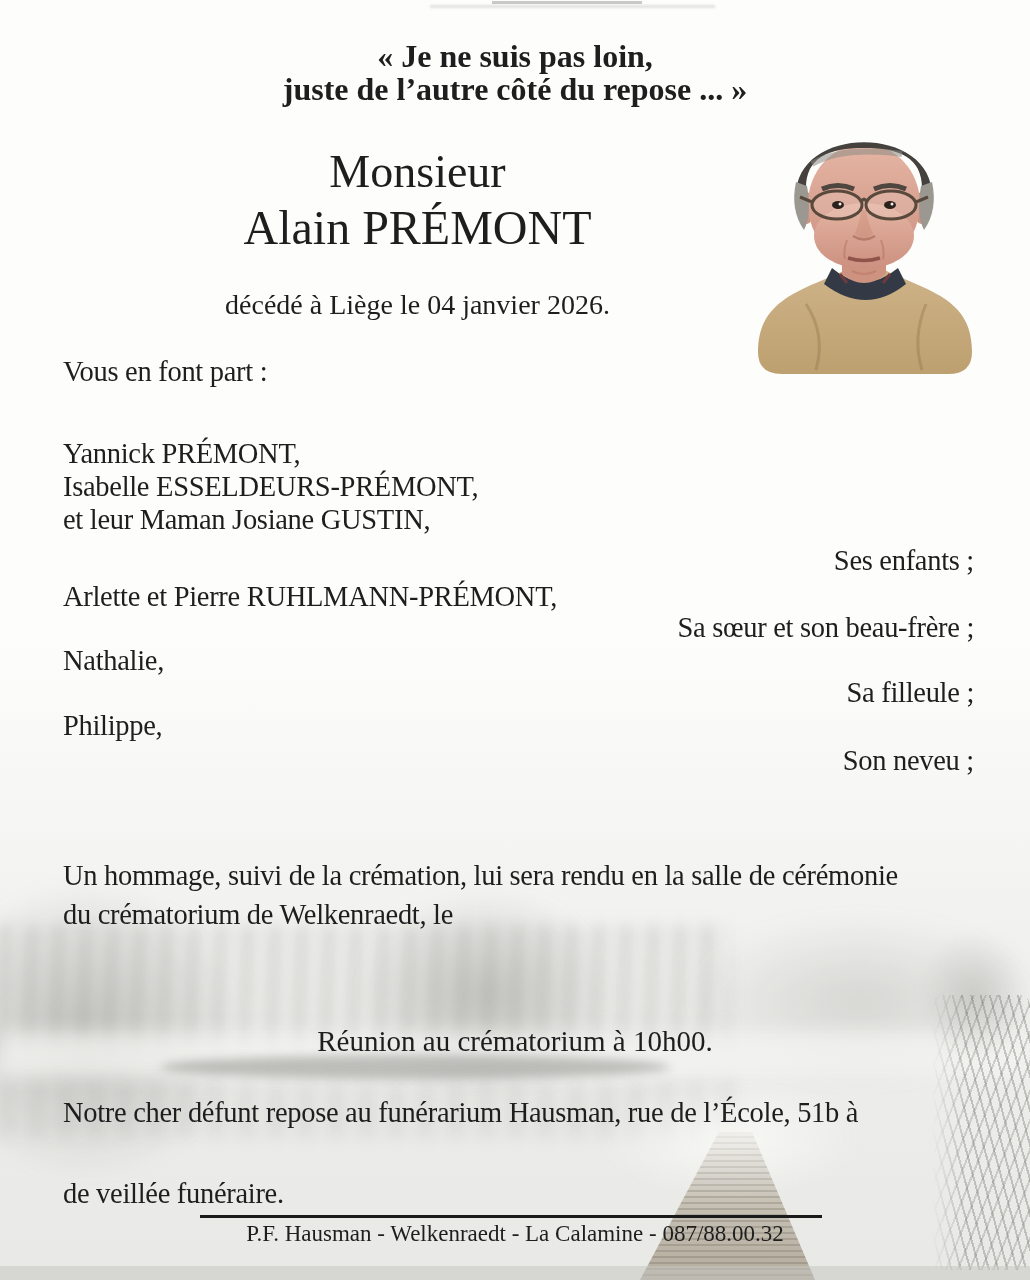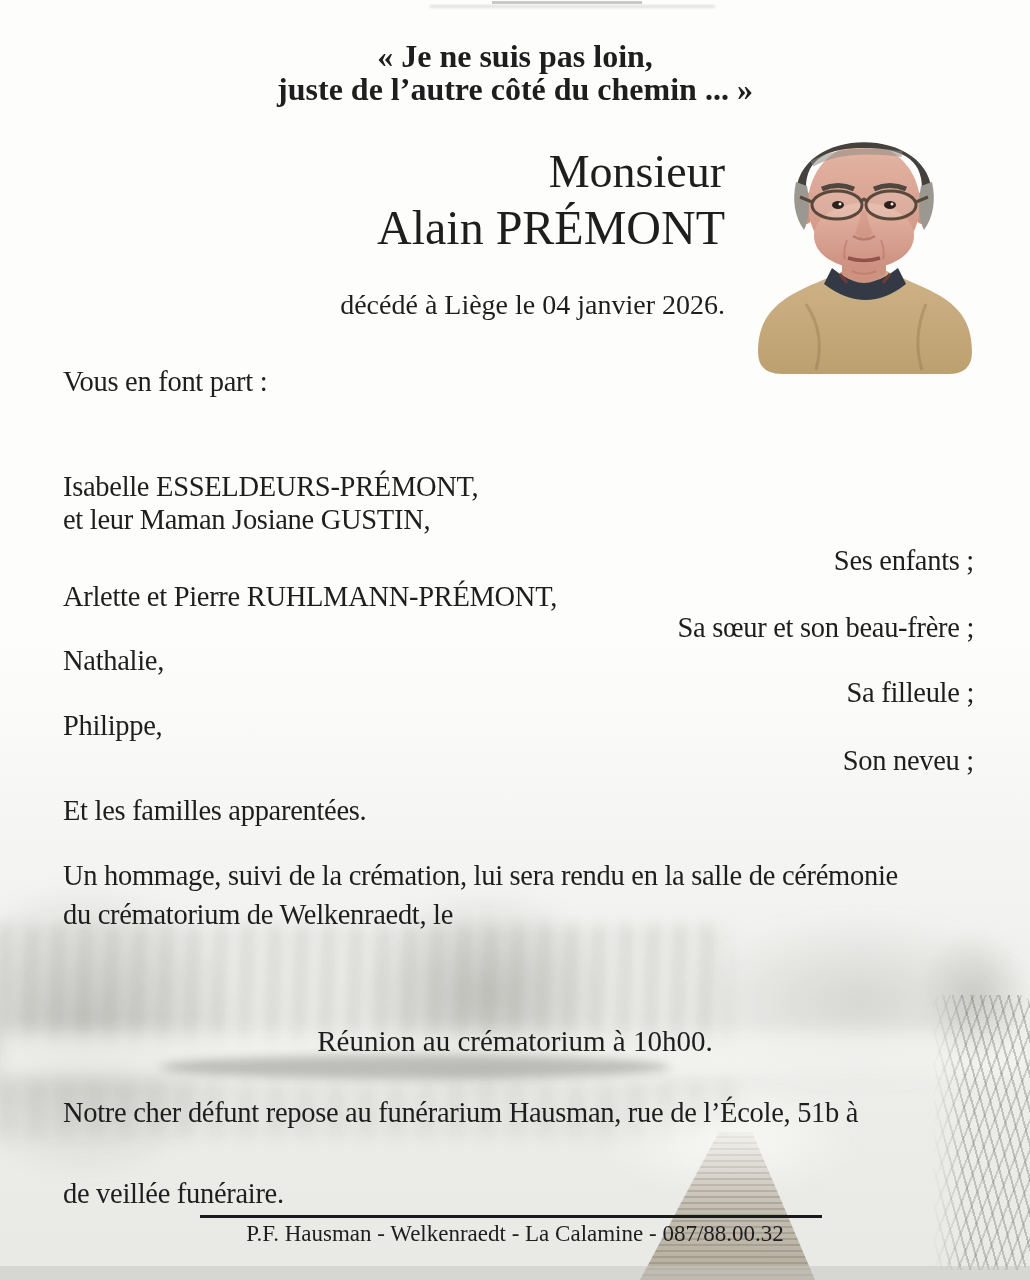--- a/index.html
+++ b/index.html
@@ -50,21 +50,21 @@
     filter:blur(0.5px);}
   .reeds-upper{left:920px;top:930px;width:110px;height:130px;
     background:radial-gradient(closest-side,rgba(142,142,136,0.32),rgba(142,142,136,0));filter:blur(6px);}
   .bottom-band{left:0;top:1266px;width:1030px;height:14px;background:rgba(198,198,194,0.55);}
   .scan-top-1{left:492px;top:1px;width:150px;height:3px;background:rgba(138,138,138,0.45);}
   .scan-top-2{left:430px;top:5px;width:285px;height:3px;background:rgba(176,176,176,0.35);filter:blur(1px);}
 
   
   .txt{position:absolute;z-index:2;white-space:nowrap;line-height:1.15;}
   .c{left:5px;width:1020px;text-align:center;}
-  .nc{left:110px;width:615px;text-align:right;}
+  .nc{left:110px;width:615px;text-align:center;}
   .l{left:63px;}
   .r{right:56px;text-align:left;}
   .quote{font-size:32px;font-weight:bold;}
   .title{font-size:46px;}
   .name{font-size:48px;}
   .dates{font-size:28px;}
   .body{font-size:28.5px;letter-spacing:-0.3px;}
   .date-bold{font-size:30px;font-weight:bold;letter-spacing:0.2px;}
   .meeting{font-size:29px;}
   .footer-text{font-size:23px;}
@@ -90,21 +90,21 @@
     <div class="dock-glow"></div>
     <div class="dock"></div>
     <div class="reeds-upper"></div>
     <div class="reeds"></div>
     <div class="bottom-band"></div>
     <div class="scan-top-1"></div>
     <div class="scan-top-2"></div>
   </div>
 
   <div class="txt c quote" style="top:38px">« Je ne suis pas loin,</div>
-  <div class="txt c quote" style="top:71px">juste de l’autre côté du chemin ... »</div>
+  <div class="txt c quote" style="top:71px">juste de l’autre côté du repose ... »</div>
 
   <div class="txt nc title" style="top:146px">Monsieur</div>
   <div class="txt nc name" style="top:200px">Alain PRÉMONT</div>
   <div class="txt nc dates" style="top:289px">décédé à Liège le 04 janvier 2026.</div>
 
   <div class="photo">
     <svg viewBox="0 0 230 281" width="230" height="281">
       <defs>
         <linearGradient id="skin" x1="0" y1="0" x2="0" y2="1">
           <stop offset="0" stop-color="#e5b5a3"></stop>
@@ -151,36 +151,36 @@
 
       <path d="M112,108 Q108,124 105,132 Q114,139 123,132 Q119,124 116,108" fill="rgba(188,114,94,0.25)"></path>
       <path d="M103,134 Q114,141 125,134" stroke="rgba(150,85,70,0.5)" stroke-width="2.5" fill="none"></path>
       <path d="M97,138 Q93,148 95,157" stroke="rgba(170,100,85,0.4)" stroke-width="2" fill="none"></path>
       <path d="M131,138 Q135,148 133,157" stroke="rgba(170,100,85,0.4)" stroke-width="2" fill="none"></path>
       <path d="M98,156 Q114,161 130,156" stroke="#91544a" stroke-width="3.5" fill="none"></path>
       <path d="M102,169 Q114,175 126,169" stroke="rgba(170,100,85,0.35)" stroke-width="2" fill="none"></path>
     </svg>
   </div>
 
-  <div class="txt l body" style="top:366px">Vous en font part :</div>
+  <div class="txt l body" style="top:356px">Vous en font part :</div>
 
+  <div class="txt l body" style="top:438px">Yannick PRÉMONT,</div>
   <div class="txt l body" style="top:471px">Isabelle ESSELDEURS-PRÉMONT,</div>
   <div class="txt l body" style="top:504px">et leur Maman Josiane GUSTIN,</div>
   <div class="txt r body" style="top:545px">Ses enfants ;</div>
 
   <div class="txt l body" style="top:581px">Arlette et Pierre RUHLMANN-PRÉMONT,</div>
   <div class="txt r body" style="top:612px">Sa sœur et son beau-frère ;</div>
 
   <div class="txt l body" style="top:645px">Nathalie,</div>
   <div class="txt r body" style="top:677px">Sa filleule ;</div>
 
   <div class="txt l body" style="top:710px">Philippe,</div>
   <div class="txt r body" style="top:745px">Son neveu ;</div>
 
-  <div class="txt l body" style="top:795px">Et les familles apparentées.</div>
 
   <div class="txt l body" style="top:860px">Un hommage, suivi de la crémation, lui sera rendu en la salle de cérémonie</div>
   <div class="txt l body" style="top:899px">du crématorium de Welkenraedt, le</div>
   <div class="txt c meeting" style="top:1025px">Réunion au crématorium à 10h00.</div>
 
   <div class="txt l body" style="top:1097px">Notre cher défunt repose au funérarium Hausman, rue de l’École, 51b à</div>
   <div class="txt l body" style="top:1178px">de veillée funéraire.</div>
 
   <div class="rule"></div>
   <div class="txt c footer-text" style="top:1221px">P.F. Hausman - Welkenraedt - La Calamine - 087/88.00.32</div>

